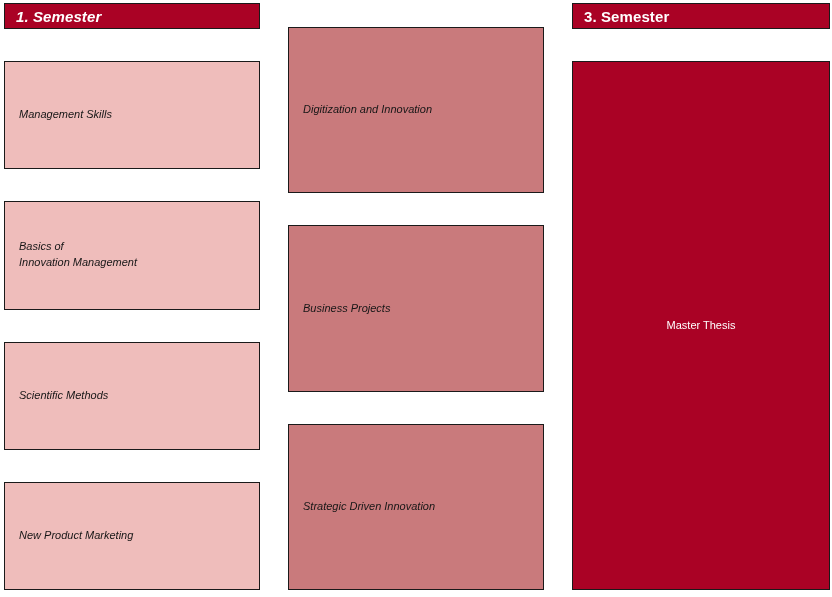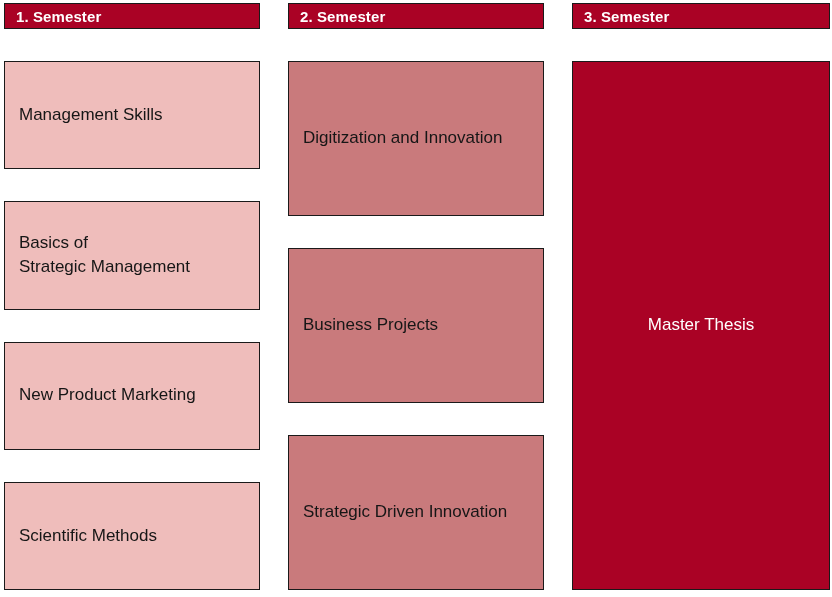--- a/index.html
+++ b/index.html
@@ -20,21 +20,21 @@
     display: flex;
     box-sizing: border-box;
     padding: 3px 2px 7px 4px;
     gap: 28px;
   }
   .column {
     display: flex;
     flex-direction: column;
     gap: 8px;
   }
-  .col-1, .col-2 { width: 256px; }
+  .col-1, .col-2 { width: 256px; font-style: italic; }
   .col-3 { width: 256px; flex: 1 1 auto; }
 
   .semester-header {
     height: 26px;
     min-height: 26px;
     border: 1px solid #1a1a1a;
     background: #AA0225;
     color: #ffffff;
     font-weight: bold;
     font-size: 15px;
@@ -51,21 +51,21 @@
     gap: 8px;
     flex: 1 1 auto;
   }
 
   .course-box {
     border: 1px solid #1a1a1a;
     box-sizing: border-box;
     display: flex;
     align-items: center;
     padding: 0 14px;
-    font-size: 17px;
+    font-size: 11px;
     color: #161616;
     line-height: 1.45;
     flex: 1 1 0;
     min-height: 0;
     white-space: pre-line;
     margin-top: 24px;
   }
   .tone-light { background: #EFBDBB; }
   .tone-mid   { background: #C97A7C; }
   .tone-dark  {
@@ -79,28 +79,27 @@
 </head>
 <body>
 
 <div class="curriculum">
 
   <div class="column col-1">
     <div class="semester-header">1. Semester</div>
     <div class="course-list">
       <div class="course-box tone-light">Management Skills</div>
       <div class="course-box tone-light">Basics of
-Strategic Management</div>
+Innovation Management</div>
+      <div class="course-box tone-light">Scientific Methods</div>
       <div class="course-box tone-light">New Product Marketing</div>
-      <div class="course-box tone-light">Scientific Methods</div>
     </div>
   </div>
 
   <div class="column col-2">
-    <div class="semester-header">2. Semester</div>
     <div class="course-list">
       <div class="course-box tone-mid">Digitization and Innovation</div>
       <div class="course-box tone-mid">Business Projects</div>
       <div class="course-box tone-mid">Strategic Driven Innovation</div>
     </div>
   </div>
 
   <div class="column col-3">
     <div class="semester-header">3. Semester</div>
     <div class="course-list">

